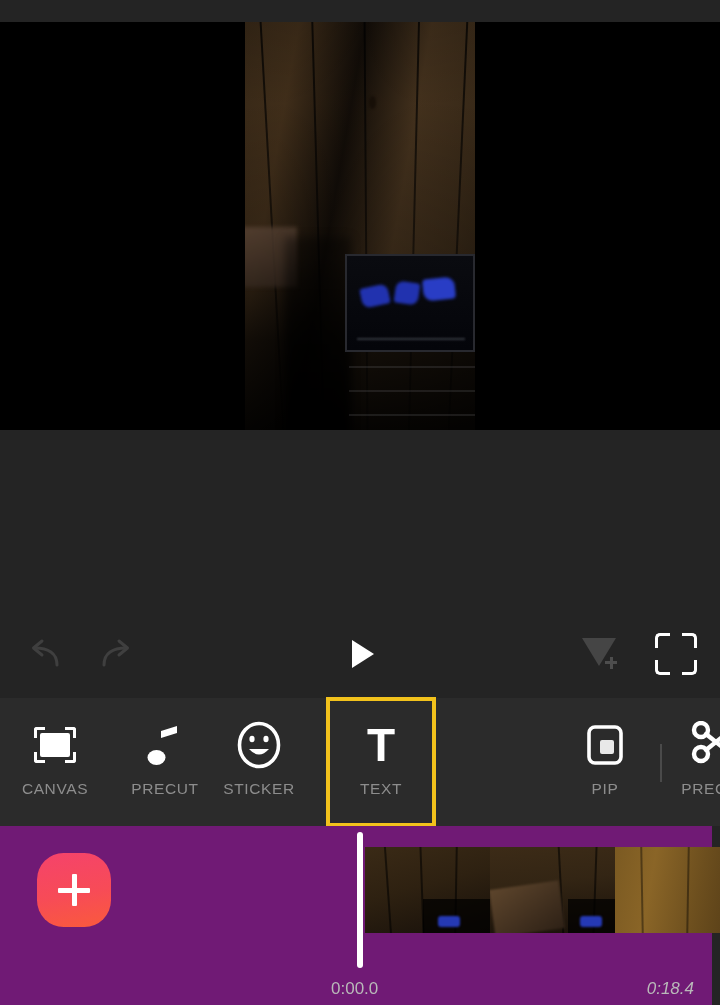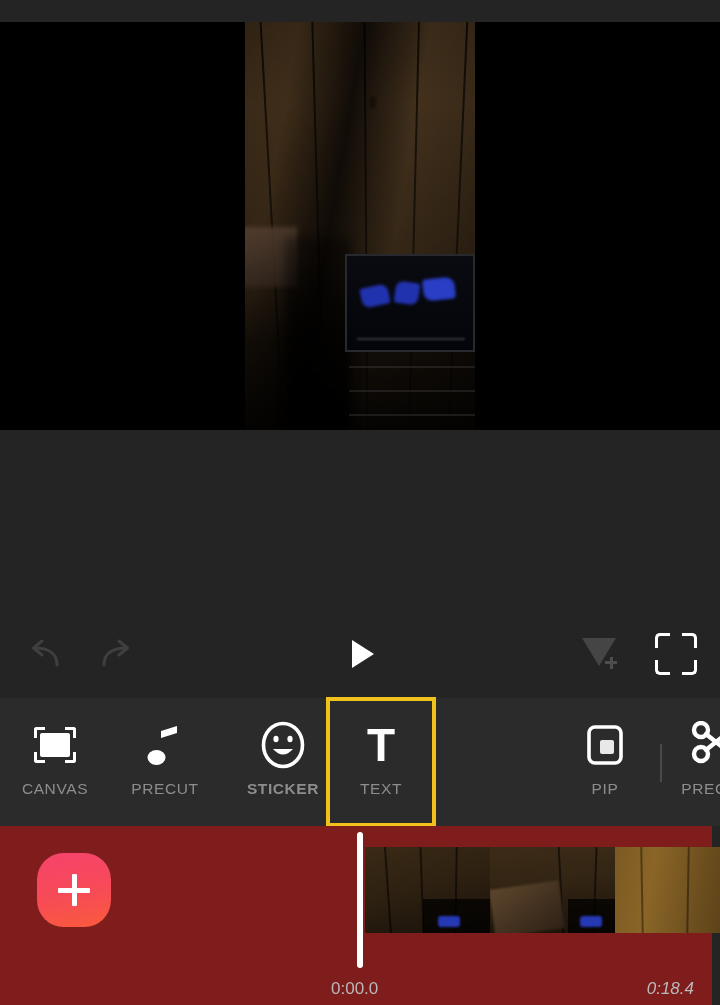--- a/index.html
+++ b/index.html
@@ -181,21 +181,21 @@
   }
   .tool .lbl {
     margin-top:10px;
     font-size:15.5px;
     letter-spacing:0.6px;
     color:#8d8d8d;
     white-space:nowrap;
   }
   .t0 { left:0px;   }
   .t1 { left:110px; }
-  .t2 { left:228px;font-weight:bold; }
+  .t2 { left:204px; }
   .t3 { left:326px; }
   .t4 { left:440px; }
   .t5 { left:550px; }
   .t6 { left:660px; }
 
   .sel-box {
     position:absolute;
     left:326px; top:697px;
     width:110px; height:130px;
     border:4px solid #F2C21C;
@@ -220,21 +220,21 @@
   .ic-text {
     font-family:"Liberation Sans", sans-serif;
     font-size:46px; font-weight:700; color:#fff;
     line-height:38px;
   }
 
   
   .timeline {
     position:absolute; left:0; top:826px;
     width:712px; height:179px;
-    background:#7f1d1d;
+    background:#701a75;
   }
   .add-btn {
     position:absolute; left:37px; top:27px;
     width:74px; height:74px;
     border-radius:36% / 36%;
     background:linear-gradient(170deg, #F5436B 0%, #F74B57 55%, #FA5A3C 100%);
     display:flex; align-items:center; justify-content:center;
   }
   .add-btn .plus { position:relative; width:34px; height:34px; }
   .add-btn .plus:before, .add-btn .plus:after {

